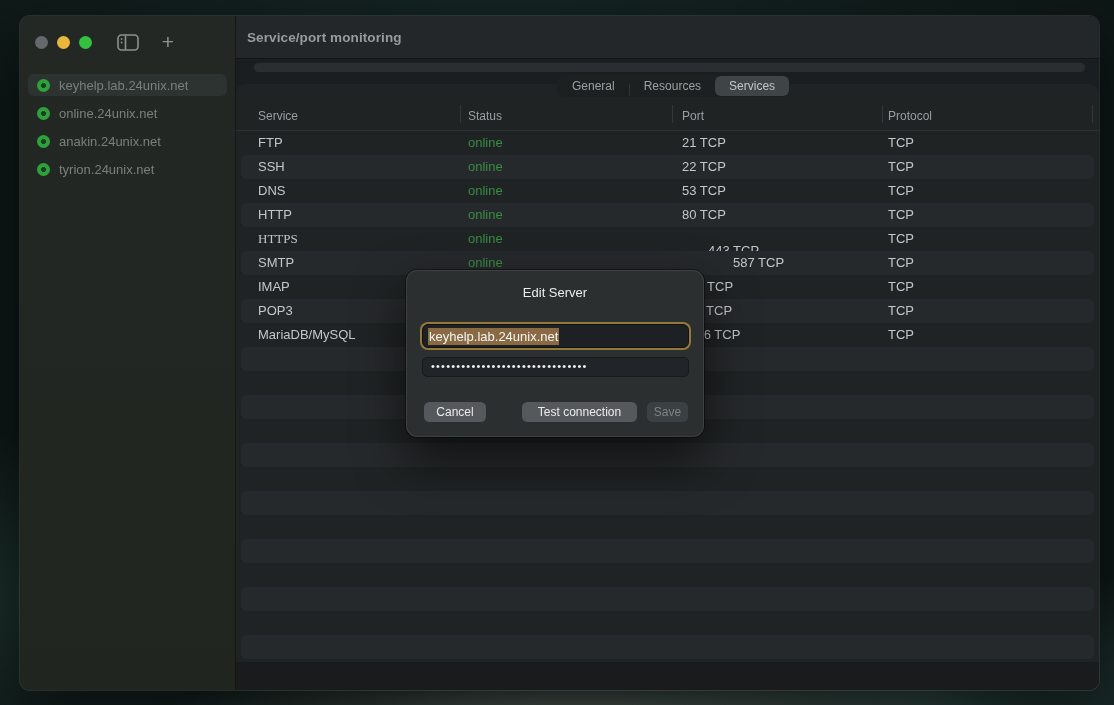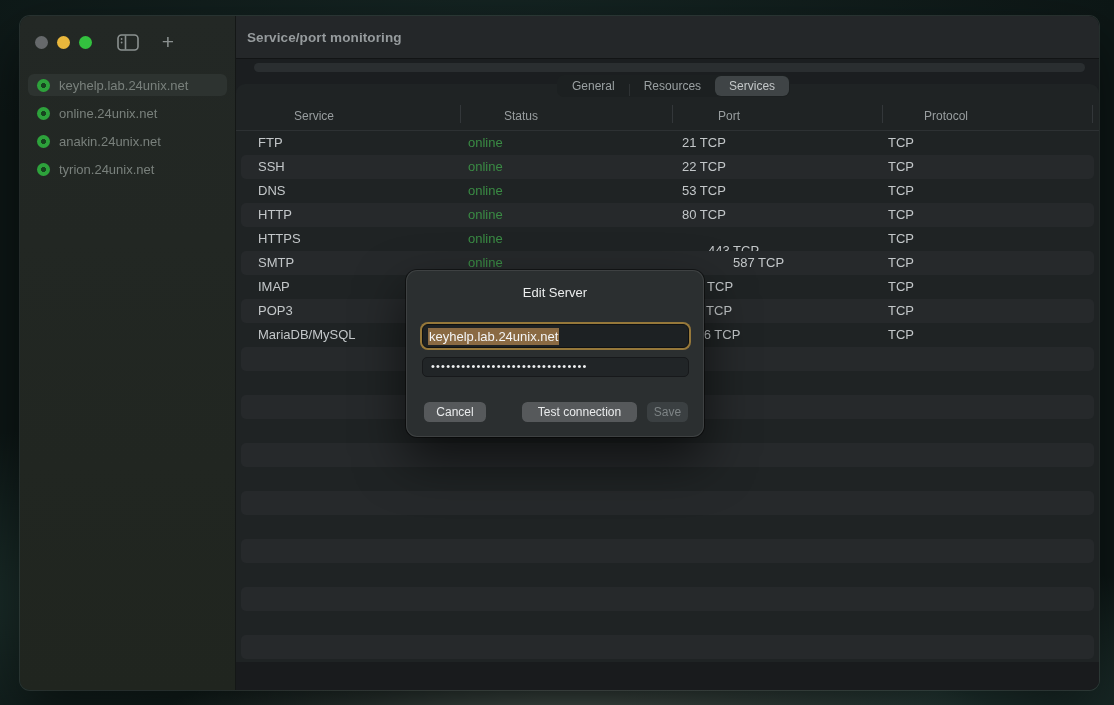--- a/index.html
+++ b/index.html
@@ -55,21 +55,21 @@
     display:flex; align-items:flex-end; background:#1c2021; border-radius:7px; padding:1px;
   }
   .seg { height:20px; line-height:20px; padding:0 14px; font-size:12px; color:#9aa0a2; border-radius:6px; white-space:nowrap; }
   .seg.selected { background:#3f4446; color:#c3c7c8; }
   .seg-sep { width:1px; height:12px; background:#2e3234; }
   .table-card {
     position:absolute; left:0; right:0; top:68px; height:578px;
     background:#1f2324; border-radius:9px 9px 0 0; overflow:hidden;
   }
   .table-header { height:47px; position:relative; border-bottom:1px solid #2d3133; }
-  .hcell { position:absolute; bottom:7px; font-size:12px; color:#999ea0;margin-left:36px; }
+  .hcell { position:absolute; bottom:7px; font-size:12px; color:#999ea0; }
   .hdiv { position:absolute; bottom:7px; width:1px; height:18px; background:#33373a; }
   .rows { position:relative; }
   .trow { height:24px; position:relative; }
   .trow.striped::before {
     content:""; position:absolute; left:5px; right:5px; top:0; bottom:0;
     background:#26292b; border-radius:5px;
   }
   .cell { position:absolute; top:0; line-height:24px; font-size:13px; color:#c3c7c9; white-space:nowrap; }
   .cell.status { color:#3a8b44; }
   .bottom-bar { position:absolute; left:0; right:0; bottom:0; height:28px; background:#191b1d; }
@@ -193,21 +193,21 @@
               <span class="cell" style="left: 446px;">53 TCP</span>
               <span class="cell" style="left: 652px;">TCP</span>
             </div>
             <div class="trow striped">
               <span class="cell" style="left: 22px;">HTTP</span>
               <span class="cell status" style="left: 232px;">online</span>
               <span class="cell" style="left: 446px;">80 TCP</span>
               <span class="cell" style="left: 652px;">TCP</span>
             </div>
             <div class="trow">
-              <span class="cell" style="left: 22px;">HTTPS</span>
+              <span class="cell" style="left: 22px; font-family: Liberation Serif, serif;">HTTPS</span>
               <span class="cell status" style="left: 232px;">online</span>
               <span class="cell" style="left: 472px; margin-top: 12px;">443 TCP</span>
               <span class="cell" style="left: 652px;">TCP</span>
             </div>
             <div class="trow striped">
               <span class="cell" style="left: 22px;">SMTP</span>
               <span class="cell status" style="left: 232px;">online</span>
               <span class="cell" style="left: 465px; margin-left: 32px;">587 TCP</span>
               <span class="cell" style="left: 652px;">TCP</span>
             </div>

